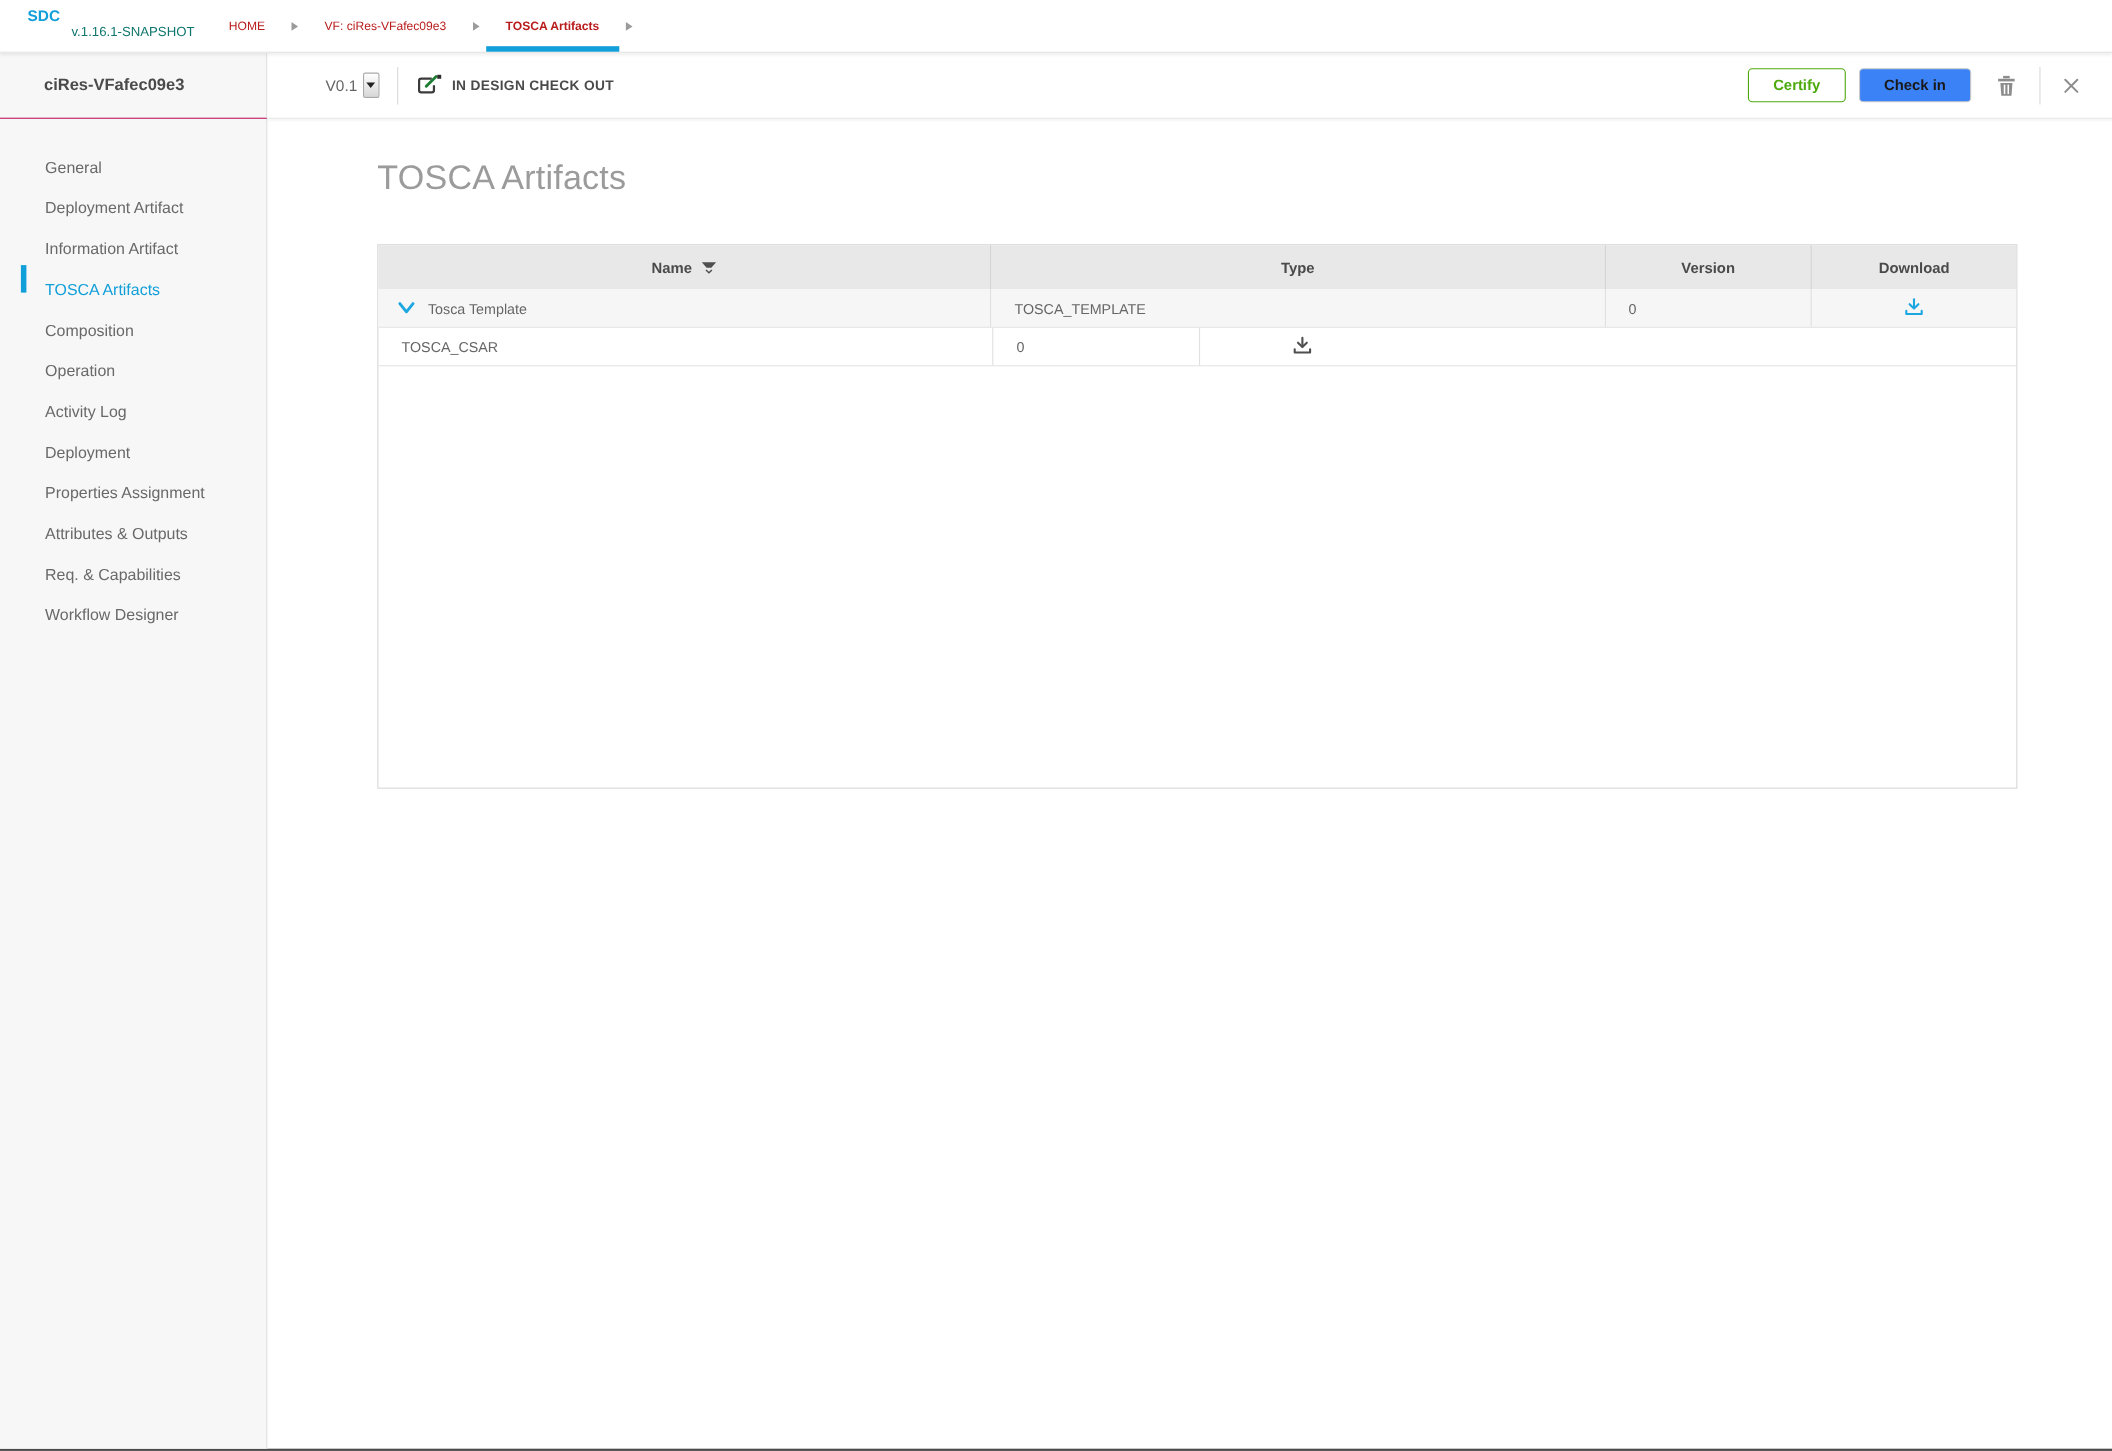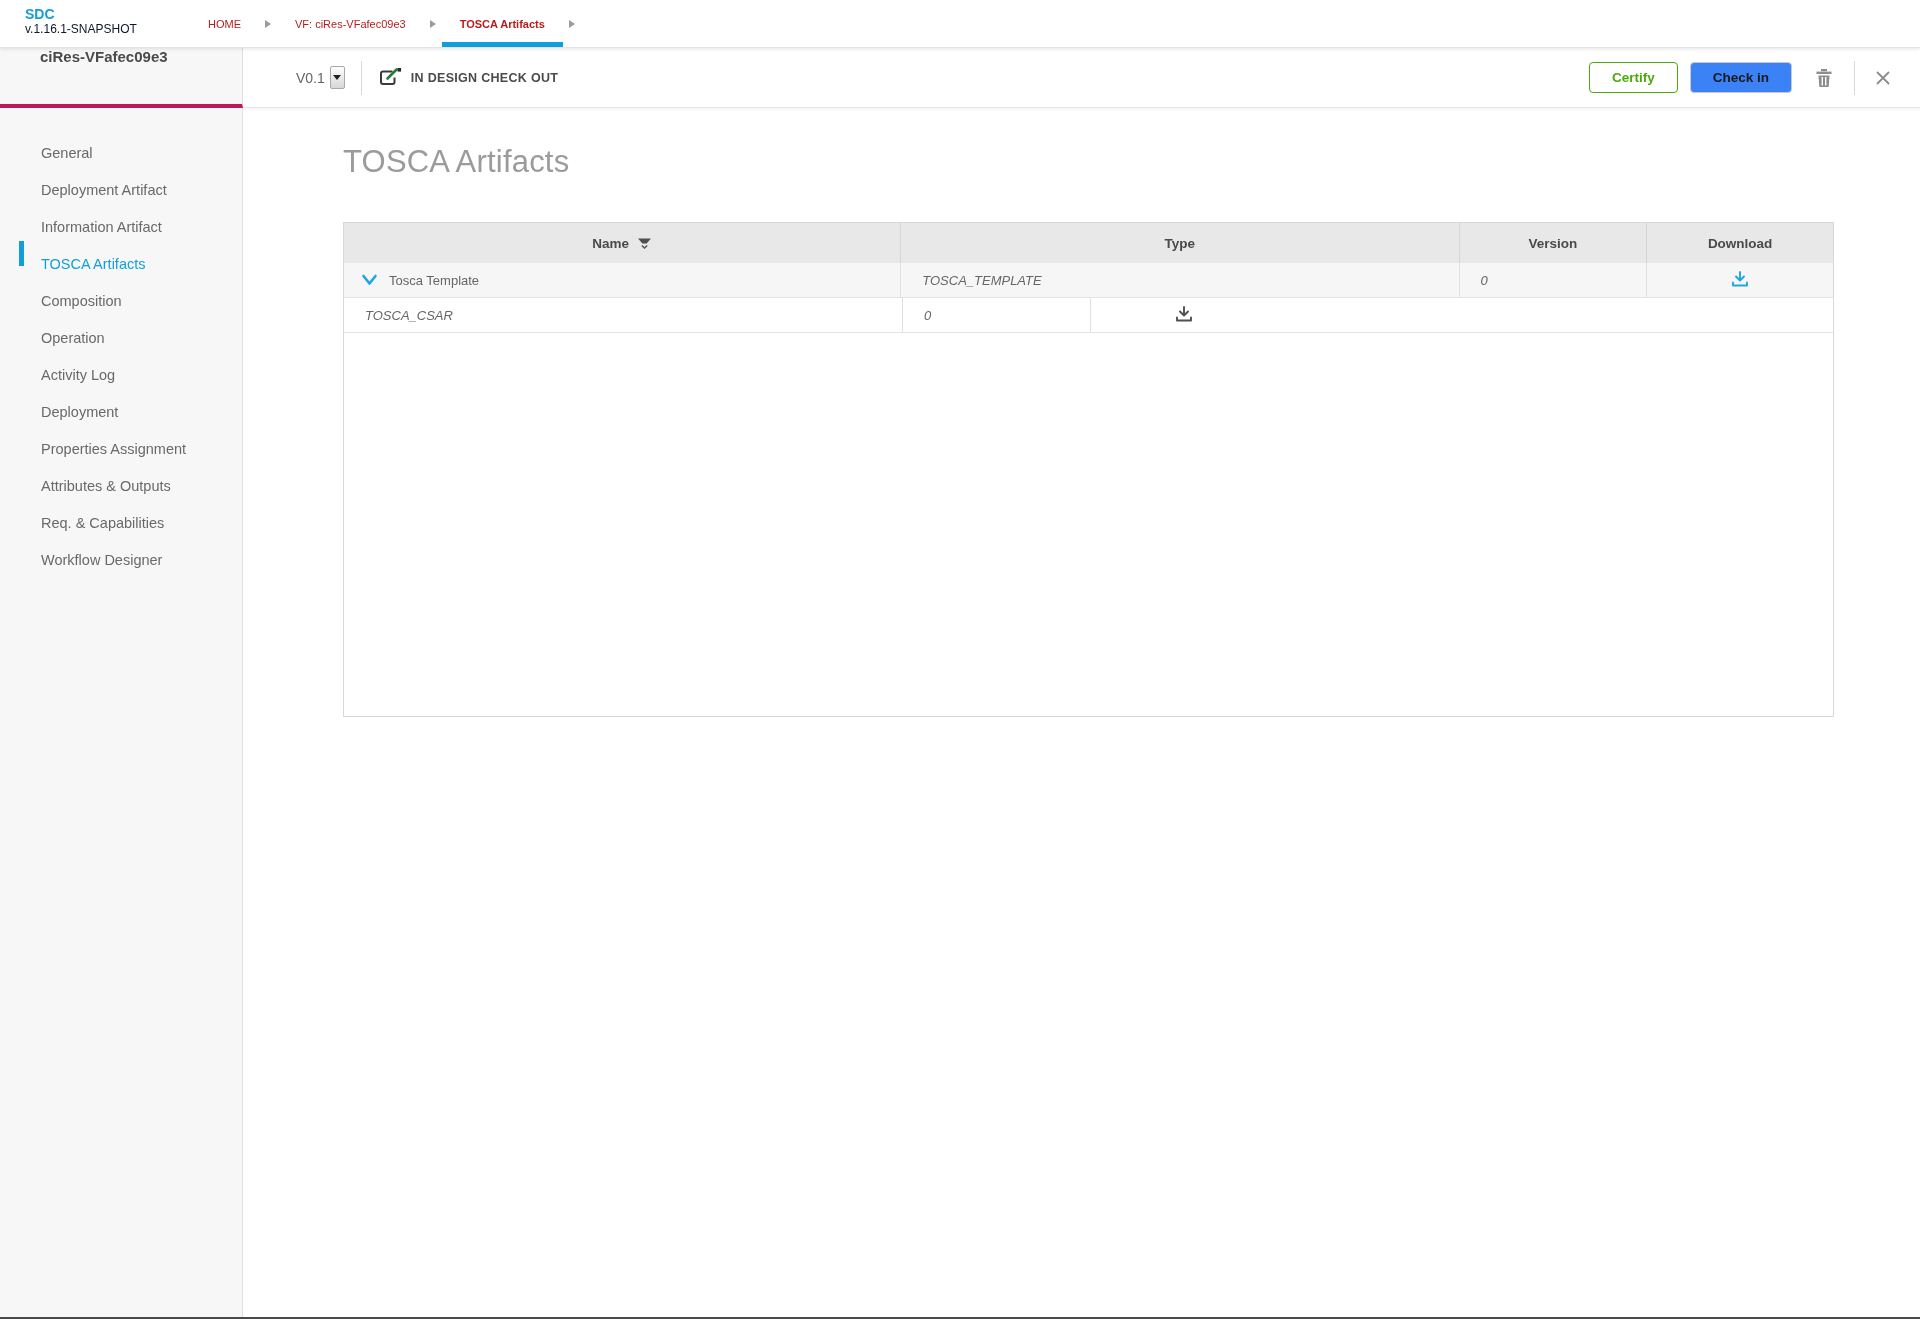--- a/index.html
+++ b/index.html
@@ -17,21 +17,21 @@
     background: #fff;
     display: flex;
     align-items: stretch;
     border-bottom: 1px solid #e3e3e3;
     box-shadow: 0 2px 3px rgba(0,0,0,0.07);
     position: relative;
     z-index: 30;
   }
   .logo-block { padding: 6px 0 0 25px; width: 190px; }
   .logo-title { color: var(--accent); font-size: 14px; font-weight: bold; line-height: 16px; }
-  .logo-version { color: #0f172a; font-size: 12px; line-height: 15px; }
+  .logo-version { color: #0f766e; font-size: 12px; line-height: 15px; margin-left: 40px; }
   .nav-tabs { display: flex; align-items: stretch; }
   .nav-tab {
     display: flex; align-items: center;
     padding: 0 18px;
     font-size: 11px; color: #b91c1c;
     cursor: pointer;
     border-bottom: 5px solid transparent;
     padding-top: 5px;
   }
   .nav-tab.active { font-weight: bold; border-bottom-color: var(--accent); }
@@ -42,22 +42,22 @@
     border-top: 4px solid transparent;
     border-bottom: 4px solid transparent;
   }
 
   
   .toolbar-strip { height: 60px; display: flex; position: relative; z-index: 20; }
   .panel-head {
     width: 243px; flex: 0 0 243px;
     background: var(--sidebar-bg);
     border-right: 1px solid #e0e0e0;
-    border-bottom: 4px solid #be185d;
-    display: flex; 
+    border-bottom: 1px solid #be185d;
+    display: flex; align-items: center;
     padding-left: 40px;
   }
   .panel-head-title { font-size: 15px; font-weight: bold; color: #4a4a4a; }
   .toolbar {
     flex: 1;
     background: #fff;
     border-bottom: 1px solid #e6e6e6;
     box-shadow: 0 2px 2px rgba(0,0,0,0.04);
     display: flex; align-items: center;
     padding: 0 25px 0 53px;
@@ -142,21 +142,21 @@
   .t-row { display: flex; height: 35px; border-bottom: 1px solid #e4e4e4; cursor: pointer; }
   .t-row.alt { background: var(--row-alt-bg); }
   .t-row .cell {
     display: flex; align-items: center;
     font-size: 13px; color: #666;
     border-right: 1px solid #e0e0e0;
   }
   .t-row .cell:last-child { border-right: none; }
   .cell-name { padding-left: 17px; }
   .row-chevron { display: flex; margin-right: 11px; cursor: pointer; }
-  .cell-type, .cell-version { padding-left: 21px; font-style: italic; }
+  .cell-type, .cell-version { padding-left: 21px; }
   .cell-download { justify-content: center; }
   .dl-blue { color: #1da7e0; }
   .dl-dark { color: #4f4f4f; }
 
   .bottom-edge { height: 2px; background: #4a4a4a; }
 </style>
 </head>
 <body>
 
 <header class="top-nav">

